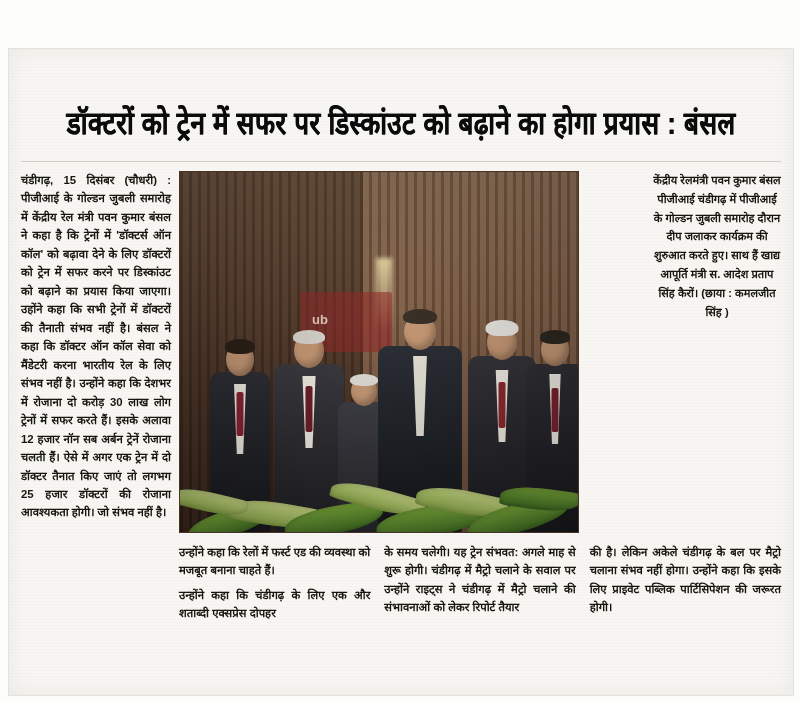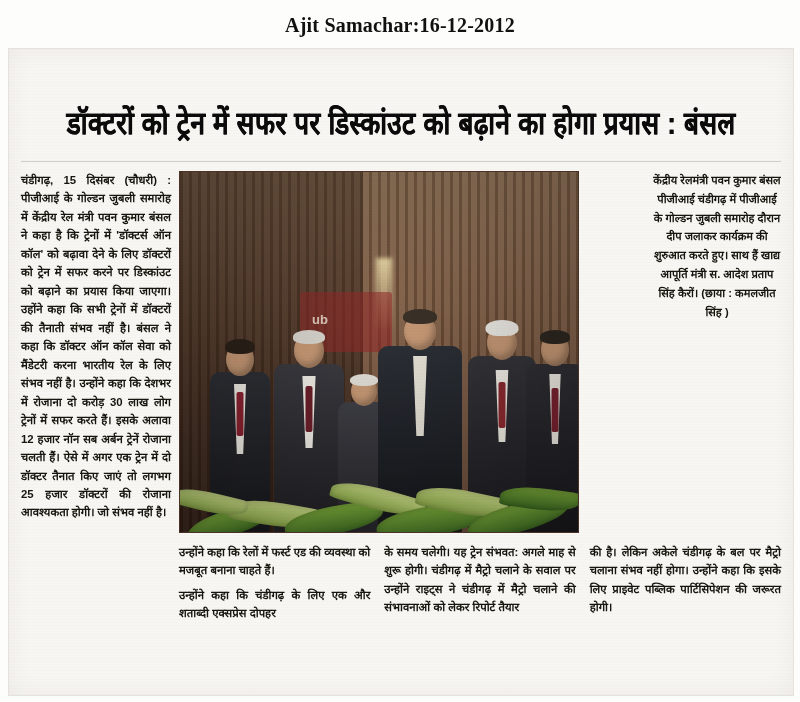--- a/index.html
+++ b/index.html
@@ -244,21 +244,20 @@
     background:
       repeating-linear-gradient(0deg, rgba(0,0,0,0.012) 0px, rgba(0,0,0,0.012) 1px, rgba(255,255,255,0) 1px, rgba(255,255,255,0) 3px);
     pointer-events: none;
   }
 </style>
 </head>
 <body>
 
 <div class="page">
 
-  <div class="source-line">Ajit Samachar:16-12-2012</div>
 
   <div class="clipping">
 
     <div class="headline-band">
       <div class="headline">डॉक्टरों को ट्रेन में सफर पर डिस्कांउट को बढ़ाने का होगा प्रयास : बंसल</div>
     </div>
     <div class="headline-rule"></div>
 
     <div class="body-area">
 

